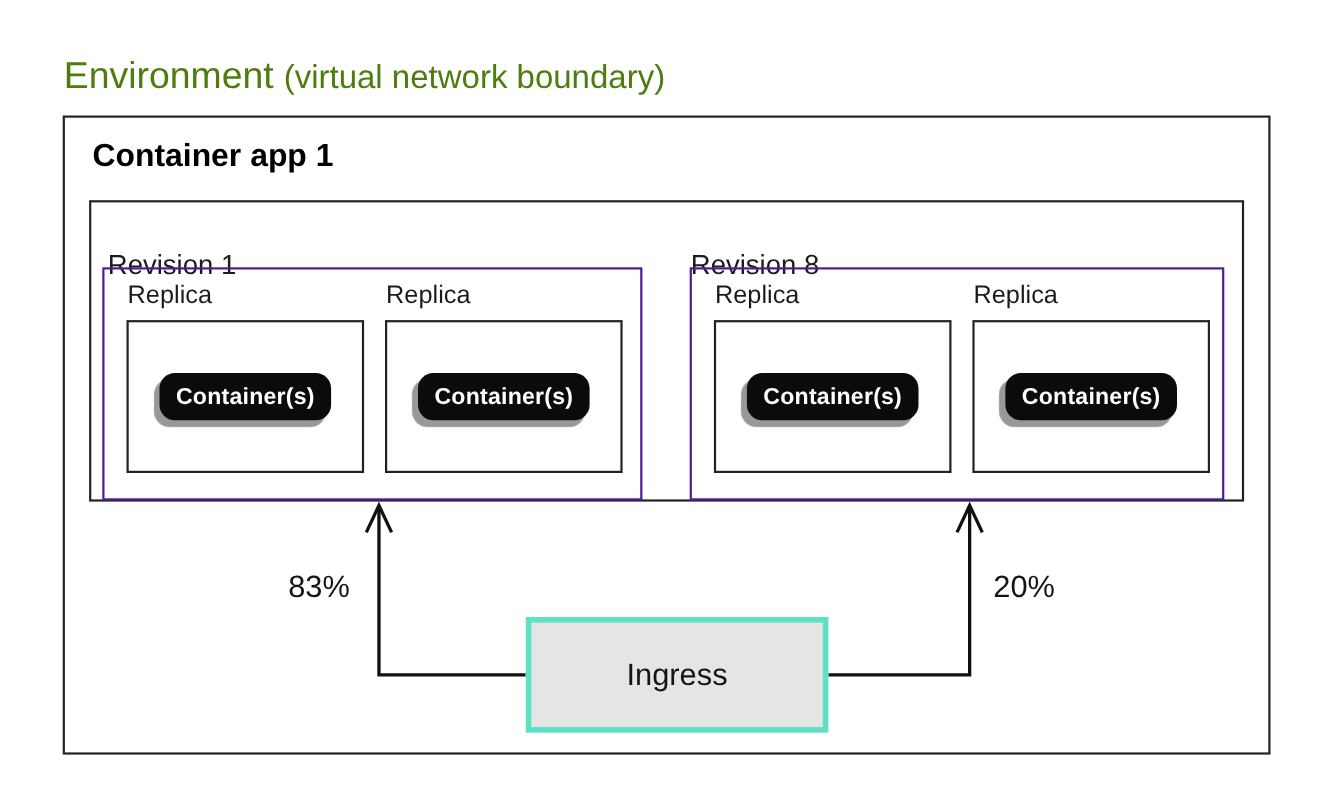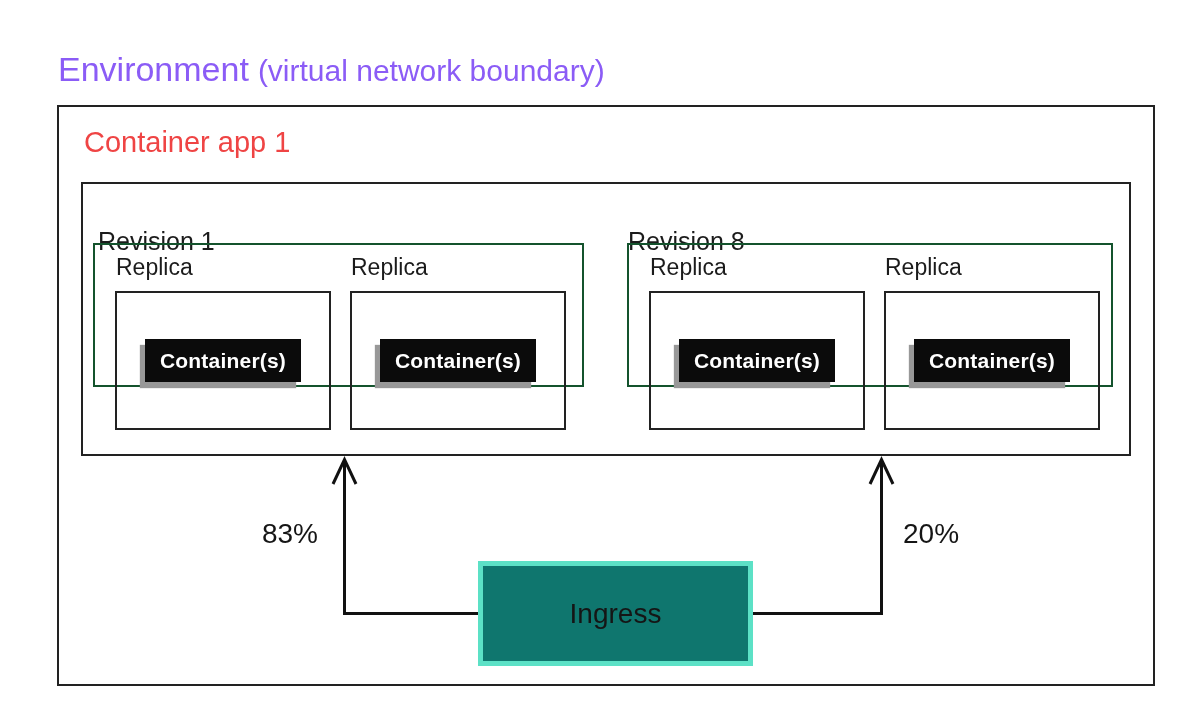--- a/index.html
+++ b/index.html
@@ -2,48 +2,48 @@
 <html><head>
 <meta charset="utf-8">
 <style>
   html,body{margin:0;padding:0;background:#ffffff;}
   body{
     width:1200px;height:726px;position:relative;overflow:hidden;
     font-family:"Liberation Sans", sans-serif;color:#151515;
   }
   .abs{position:absolute;box-sizing:border-box;}
   
-  .page-title{left:58px;top:48px;white-space:nowrap;font-size:34px;line-height:42px;color:#8b5cf6;}
+  .page-title{left:58px;top:48px;white-space:nowrap;font-size:34px;line-height:42px;color:#4d7c0f;}
   .page-title .suffix{font-size:30px;margin-left:9px;}
   
   .env-box{left:57px;top:105px;width:1098px;height:581px;border:2.5px solid #222;background:#fff;}
-  .app-label{left:84px;top:126px;font-size:29px;color:#ef4444;}
+  .app-label{left:84px;top:126px;font-size:29px;color:#000000;font-weight:bold;}
   .app-box{left:81px;top:182px;width:1050px;height:274px;border:2px solid #222;}
   .rev-label{top:191px;font-size:25px;color:#1b1b1b;margin-top:36px;}
   .rev1-label{left:98px;}
   .rev2-label{left:628px;}
-  .group-box{top:243px;height:144px;border:2px solid #14532d;}
+  .group-box{top:243px;height:212px;border:2px solid #4c1d95;}
   .rev1-group{left:93px;width:491px;}
   .rev2-group{left:627px;width:486px;}
   .replica-label{position:absolute;top:9px;font-size:23px;color:#1b1b1b;}
   .replica-box{position:absolute;top:46px;width:216px;height:139px;border:2px solid #222;
     display:flex;align-items:center;justify-content:center;box-sizing:border-box;}
   .slot1 .replica-label{left:21px;}
   .slot1 .replica-box{left:20px;}
   .slot2 .replica-label{left:256px;}
   .slot2 .replica-box{left:255px;}
   .pill{
-    min-width:156px;height:43px;border-radius:0;background:#0b0b0b;color:#ffffff;
+    min-width:156px;height:43px;border-radius:14px;background:#0b0b0b;color:#ffffff;
     display:flex;align-items:center;justify-content:center;
     font-size:21px;font-weight:bold;letter-spacing:.2px;
     box-shadow:-5px 6px 1px #989898;box-sizing:border-box;padding:0 10px;
   }
   
   .ingress-box{
-    left:478px;top:561px;width:275px;height:105px;border:5px solid #5CE1C6;background:#0f766e;
+    left:478px;top:561px;width:275px;height:105px;border:5px solid #5CE1C6;background:#e5e5e5;
     display:flex;align-items:center;justify-content:center;font-size:28px;color:#151515;
   }
   .pct{top:518px;font-size:28px;color:#151515;white-space:nowrap;text-align:right;}
   .pct-left{left:240px;width:78px;text-align:right;}
   .pct-right{left:903px;}
   svg.wires{position:absolute;left:0;top:0;pointer-events:none;}
 </style>
 </head>
 <body>
 

